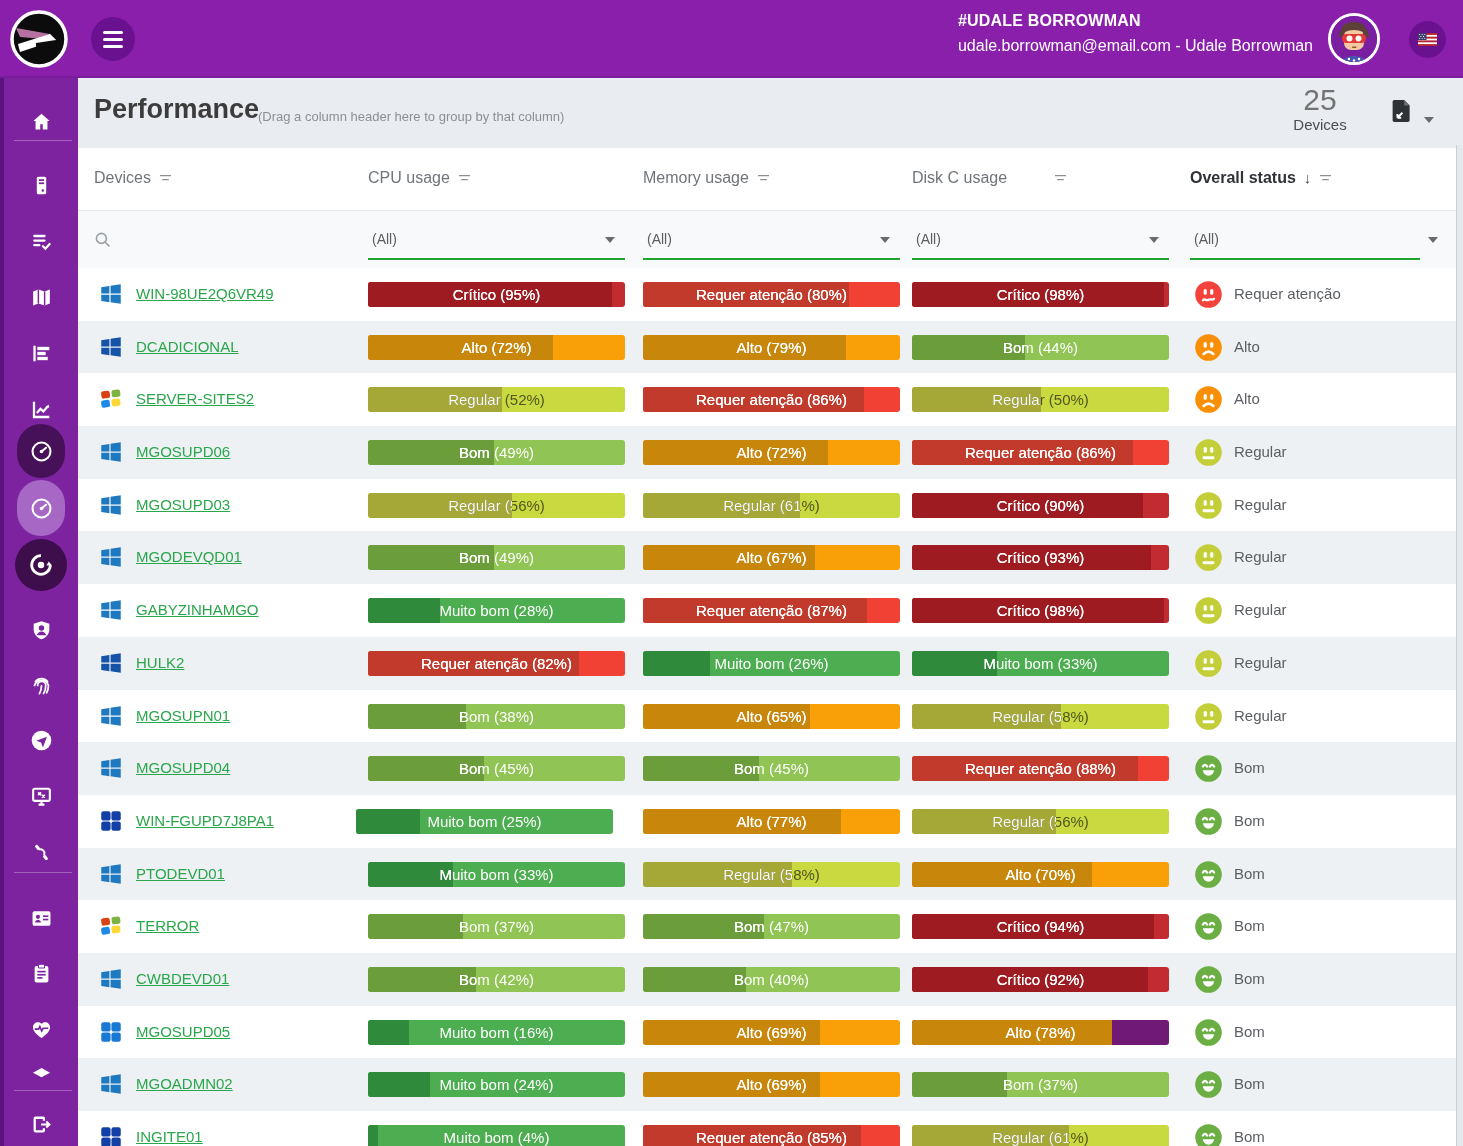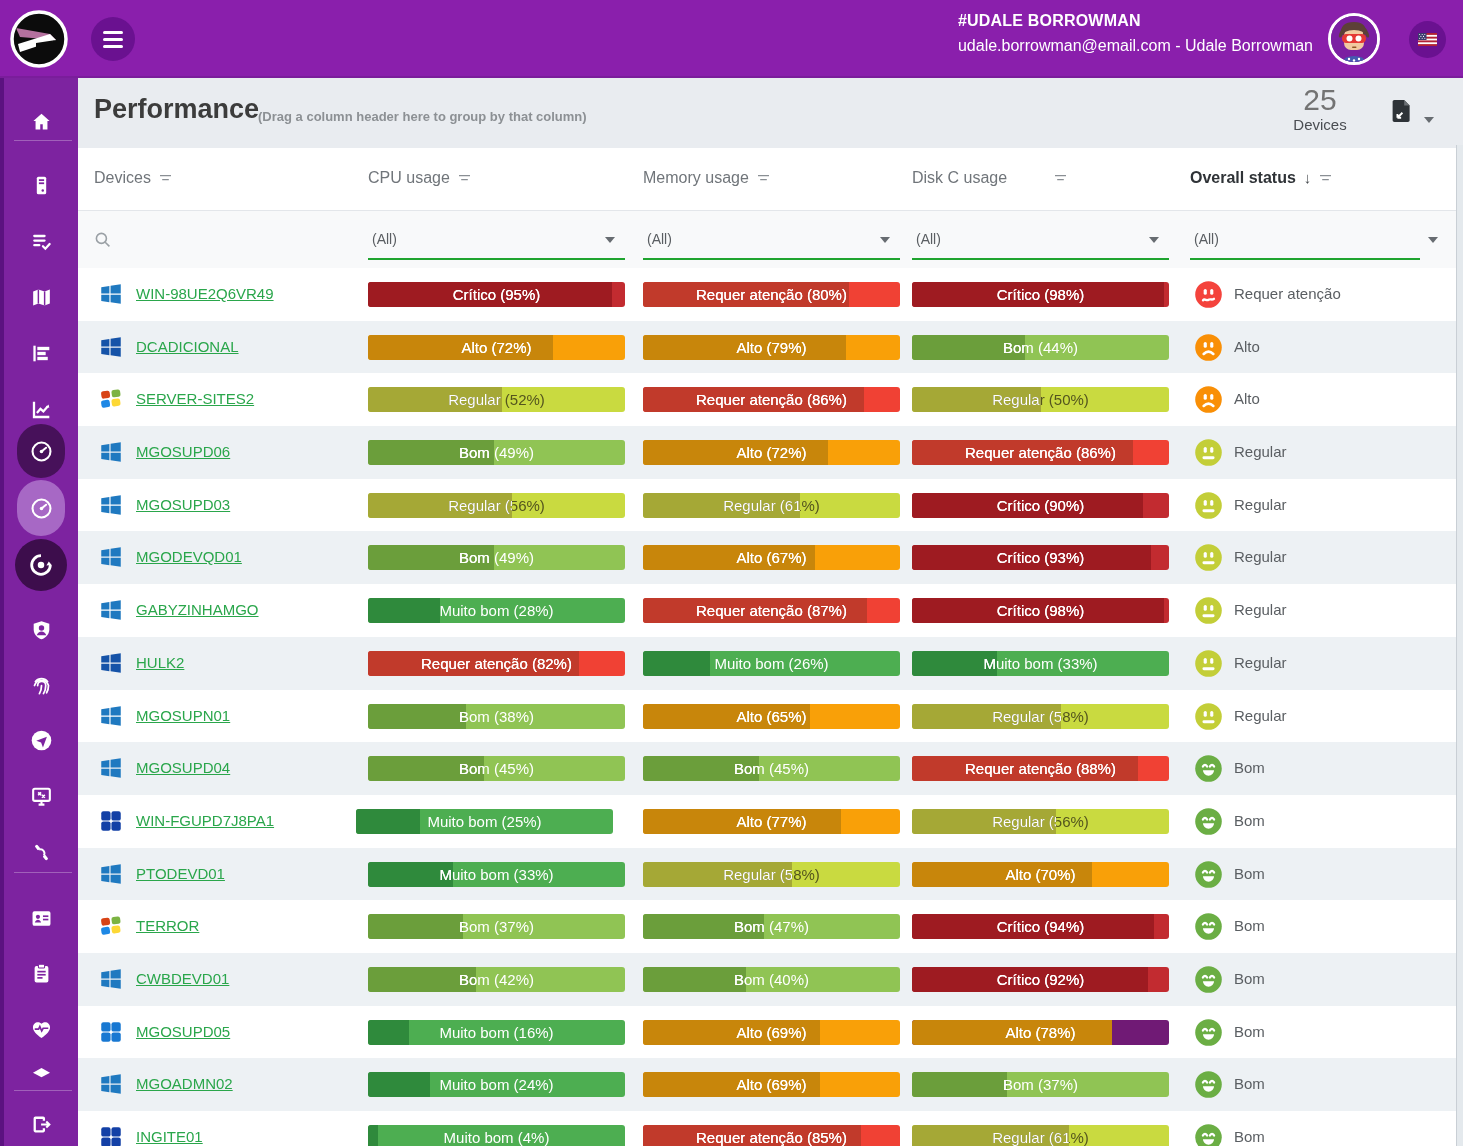--- a/index.html
+++ b/index.html
@@ -35,21 +35,21 @@
   .nav-divider { position:absolute; left:10px; width:58px; height:1px; background:rgba(255,255,255,.28); }
   .pill { position:absolute; left:13px; width:48px; display:flex; align-items:center;
           justify-content:center; cursor:pointer; }
   .pill.dark   { top:346px; height:54px; border-radius:24px; background:#47115a; }
   .pill.light  { top:402px; height:56px; border-radius:24px; background:#a768c5; }
   .pill.circle { top:461px; height:52px; width:52px; left:11px; border-radius:50%; background:#3d0d4c; }
   
   .main { position:absolute; left:78px; top:78px; width:1385px; height:1068px; background:#fff; }
   .hdr-strip { position:absolute; left:0; top:0; width:1385px; height:70px; background:#e9ecf0; }
   .page-title { position:absolute; left:16px; top:16px; font-size:27px; color:#3c3c3c; }
-  .page-hint  { position:absolute; left:180px; top:31px; font-size:13px; color:#8c9094;font-weight:bold; }
+  .page-hint  { position:absolute; left:180px; top:31px; font-size:13px; color:#8c9094; }
   .count-box { position:absolute; left:1204px; top:6px; width:76px; text-align:center; }
   .count-num { font-size:30px; color:#737373; line-height:32px; }
   .count-lbl { font-size:15px; color:#4a4d52; }
   .export-btn { position:absolute; left:1312px; top:21px; width:24px; height:26px; border:none;
                 background:transparent; cursor:pointer; }
   .export-caret { position:absolute; left:1346px; top:31px; cursor:pointer; }
   .caret { display:inline-block; width:0; height:0; border-left:5px solid transparent;
            border-right:5px solid transparent; border-top:6px solid #676c71; }
   
   .col-hdr { position:absolute; top:67px; height:65px; display:flex; align-items:center;

